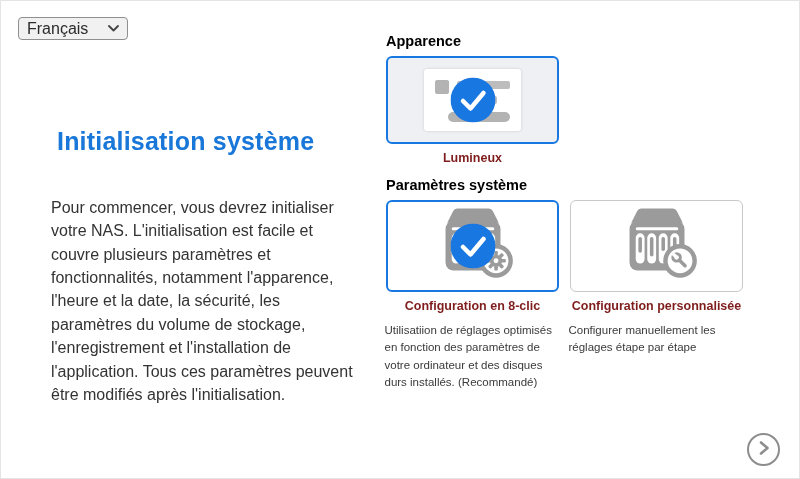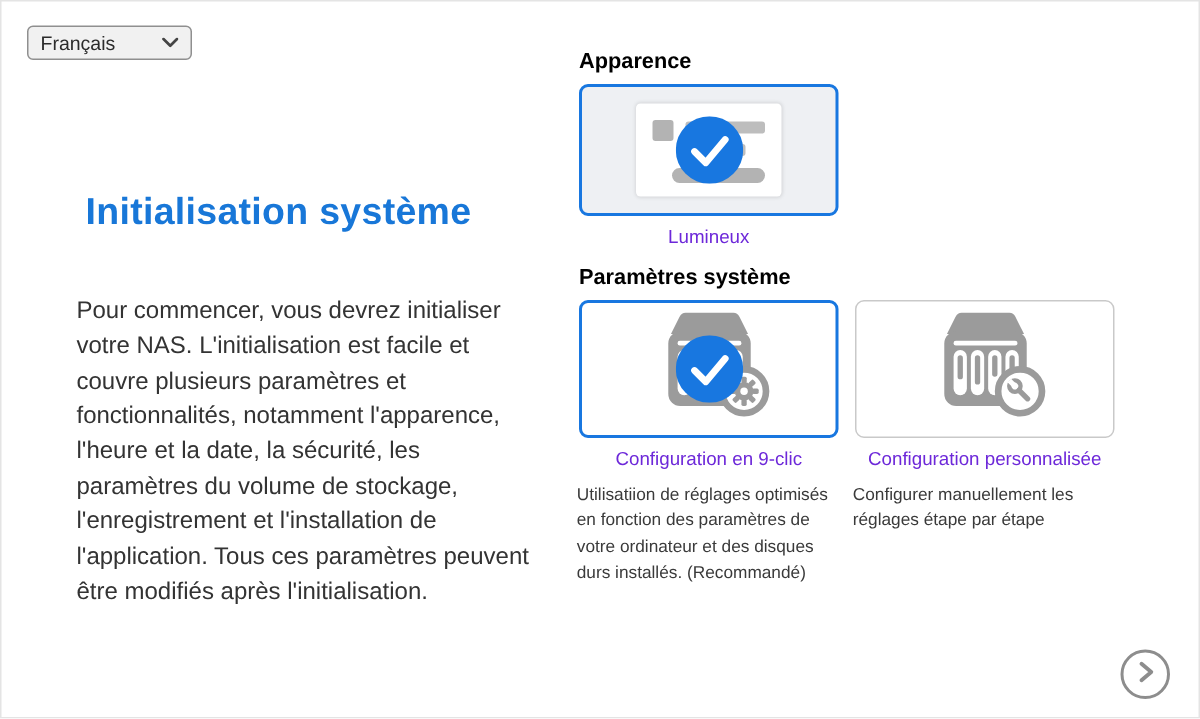--- a/index.html
+++ b/index.html
@@ -8,21 +8,21 @@
   .screen {
     position:relative; width:800px; height:479px; background:#fff;
     border:1px solid #e4e4e4; overflow:hidden;
   }
 
   
   .lang-select {
     position:absolute; left:17px; top:16px; width:110px; height:23px;
     background:#f1f1f1; border:1px solid #8f8f8f; border-radius:4px;
     display:flex; align-items:center; justify-content:space-between;
-    padding:0 8px; font-size:13px; color:#2b2b2b; cursor:pointer;
+    padding:0 8px; font-size:16px; color:#2b2b2b; cursor:pointer;
   }
   .lang-select .chev svg { display:block; }
 
   
   .left-col { position:absolute; left:50px; top:118px; width:314px; }
   .page-title { font-size:25px; font-weight:bold; color:#1877d8; margin:8px 0 40px 6px; letter-spacing:.2px; }
   .page-desc { font-size:16px; line-height:1.46; color:#333; }
 
   
   .right-col { position:absolute; left:385px; top:32px; width:356px; }
@@ -48,21 +48,21 @@
   .dark-win .sq  { left:12px; top:10px; width:16px; height:16px; background:#cfcfcf; border-radius:2px; }
   .dark-win .b1  { left:36px; top:12px; width:53px; height:8px; background:#c4c4c4; border-radius:2px; }
   .dark-win .b2  { left:36px; top:26px; width:30px; height:8px; background:#c4c4c4; border-radius:2px; }
   .dark-win .b3  { left:26px; top:42px; width:60px; height:11px; background:#c4c4c4; border-radius:5.5px; }
 
   .check-overlay {
     position:absolute; left:50%; top:50%; transform:translate(-50%,-50%);
     width:45px; height:45px; pointer-events:none;
   }
 
-  .option-label { font-size:12.5px; font-weight:normal; color:#6d28d9; margin-top:7px; text-align:center; }
+  .option-label { font-size:12.5px; font-weight:bold; color:#7f1d1d; margin-top:7px; text-align:center; }
 
   .setup-card {
     position:relative; width:173px; height:92px; border-radius:6px; background:#fff;
     display:flex; align-items:center; justify-content:center; cursor:pointer;
   }
   .setup-card.selected { border:2px solid #1877e0; }
   .setup-card.plain    { border:1px solid #c9c9c9; }
 
   .option-desc {
     font-size:11.5px; color:#3a3a3a; line-height:1.5; 
@@ -162,21 +162,21 @@
                 </g>
               </svg>
             </span>
             <span class="check-overlay">
               <svg width="45" height="45" viewBox="0 0 45 45">
                 <circle cx="22.5" cy="22.5" r="22.5" fill="#1877e0"></circle>
                 <path d="M12.5 23.5 L20 31 L33 15.5" fill="none" stroke="#fff" stroke-width="4.5" stroke-linecap="round" stroke-linejoin="round"></path>
               </svg>
             </span>
           </div>
-          <div class="option-label">Configuration en 9-clic</div>
+          <div class="option-label">Configuration en 8-clic</div>
           <div class="option-desc">Utilisatiion de réglages optimisés en fonction des paramètres de votre ordinateur et des disques durs installés. (Recommandé)</div>
         </div>
         <div class="option-col">
           <div class="setup-card plain">
             <span>
               <svg width="92" height="78" viewBox="0 0 100 88">
                 <g fill="#9b9b9b">
                   <path d="M32 4 L68 4 Q71 4 72.5 7 L79 20 L21 20 L27.5 7 Q29 4 32 4 Z"></path>
                   <rect x="19" y="18" width="62" height="56" rx="9"></rect>
                 </g>

